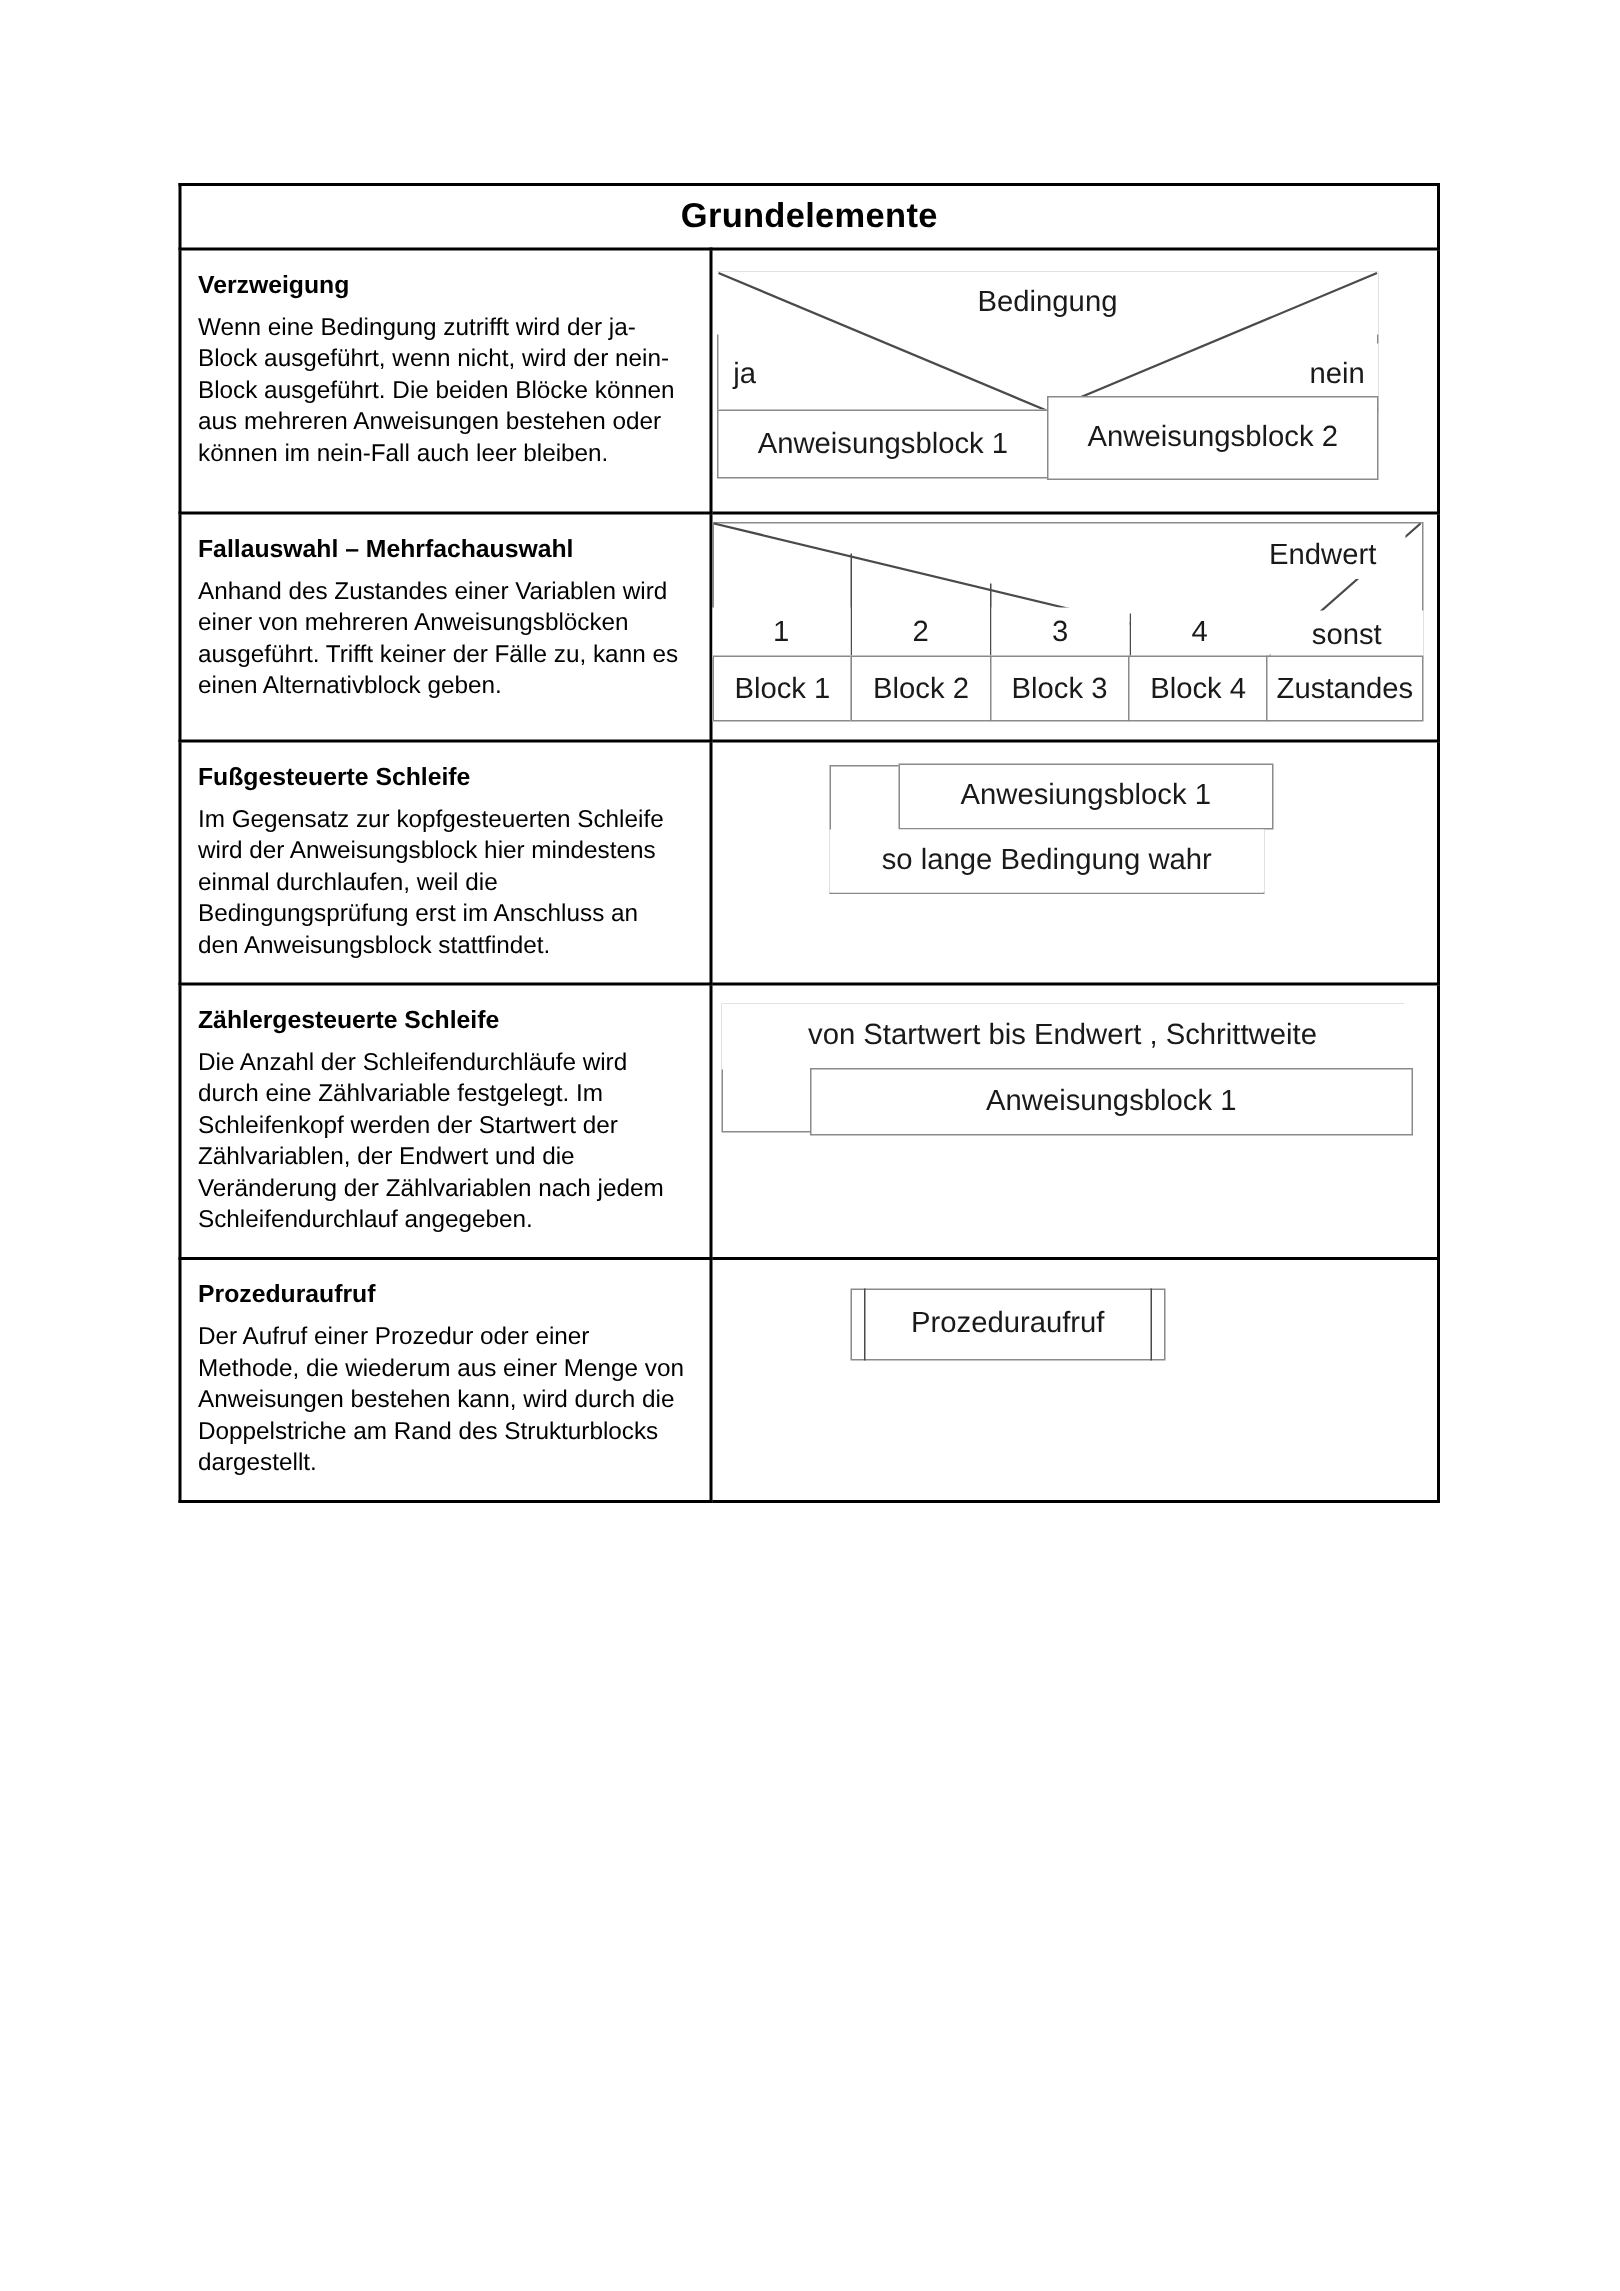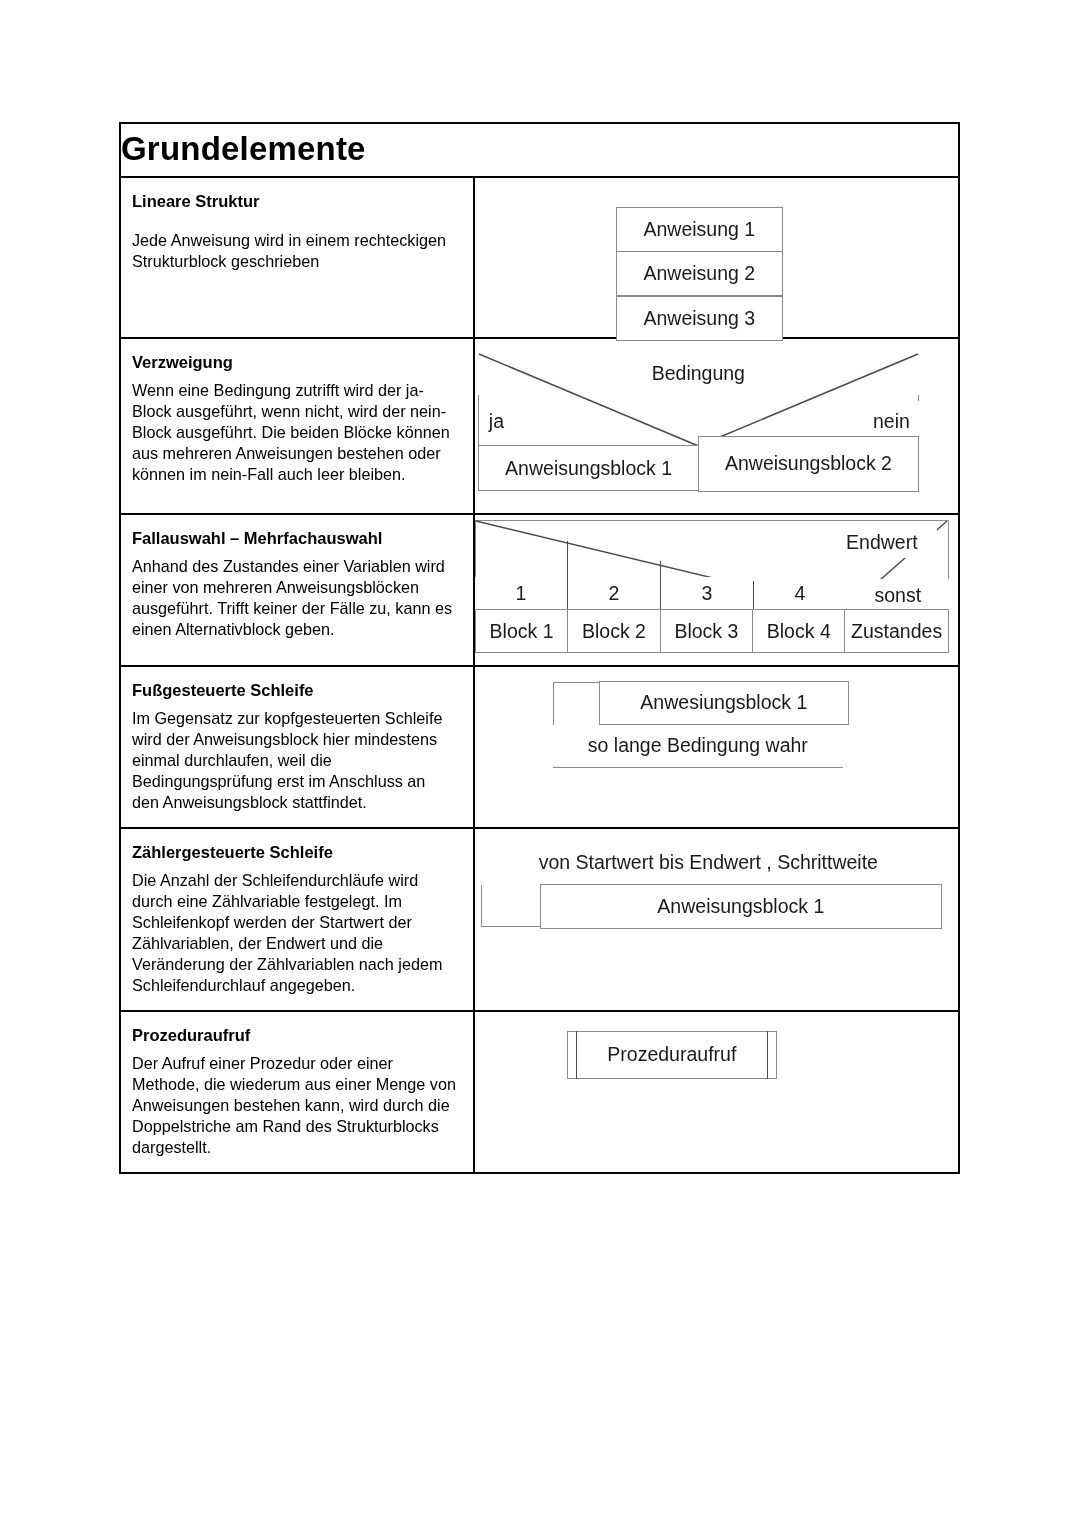--- a/index.html
+++ b/index.html
@@ -37,21 +37,22 @@
   table.grid { table-layout: fixed; }
 
   .grid td {
     border: 2px solid #000;
     padding: 0;
     vertical-align: top;
     box-sizing: border-box;
   }
 
   .title-cell {
-    font-size: 33px;
+    text-align: center;
+    font-size: 23px;
     font-weight: bold;
     padding: 6px 0 8px 0 !important;
     letter-spacing: .2px;
     margin-left: 32px;
   }
 
   .desc-cell {
     width: 353px;
     padding: 13px 16px 14px 11px !important;
   }
@@ -130,33 +131,20 @@
     <colgroup>
       <col style="width:353px">
       <col style="width:484px">
     </colgroup>
 
     <tbody>
         <tr>
       <td colspan="2" class="title-cell">Grundelemente</td>
     </tr>
 
-    <tr>
-      <td class="desc-cell">
-        <p class="row-title gap-extra">Lineare Struktur</p>
-        <p class="row-text">Jede Anweisung wird in einem rechteckigen Strukturblock geschrieben</p>
-      </td>
-      <td class="diagram-cell" style="height:161px">
-        <div class="sg" style="position:absolute;left:0;top:0;width:480px;height:157px">
-          <div class="sbox" style="left:141px;top:29px;width:167px;height:45px">Anweisung 1</div>
-          <div class="sbox" style="left:141px;top:73.4px;width:167px;height:45px">Anweisung 2</div>
-          <div class="sbox" style="left:141px;top:117.8px;width:167px;height:45px">Anweisung 3</div>
-        </div>
-      </td>
-    </tr>
 
     <tr>
       <td class="desc-cell">
         <p class="row-title">Verzweigung</p>
         <p class="row-text">Wenn eine Bedingung zutrifft wird der ja-Block ausgeführt, wenn nicht, wird der nein-Block ausgeführt. Die beiden Blöcke können aus mehreren Anweisungen bestehen oder können im nein-Fall auch leer bleiben.</p>
       </td>
       <td class="diagram-cell" style="height:176px">
         <div class="sg" style="position:absolute;left:0;top:0;width:480px;height:172px">
 
           <div class="sbox noborder" style="left:3px;top:14px;width:441px;height:94px;border:1.6px solid #8a8a8a;display:block"></div>

